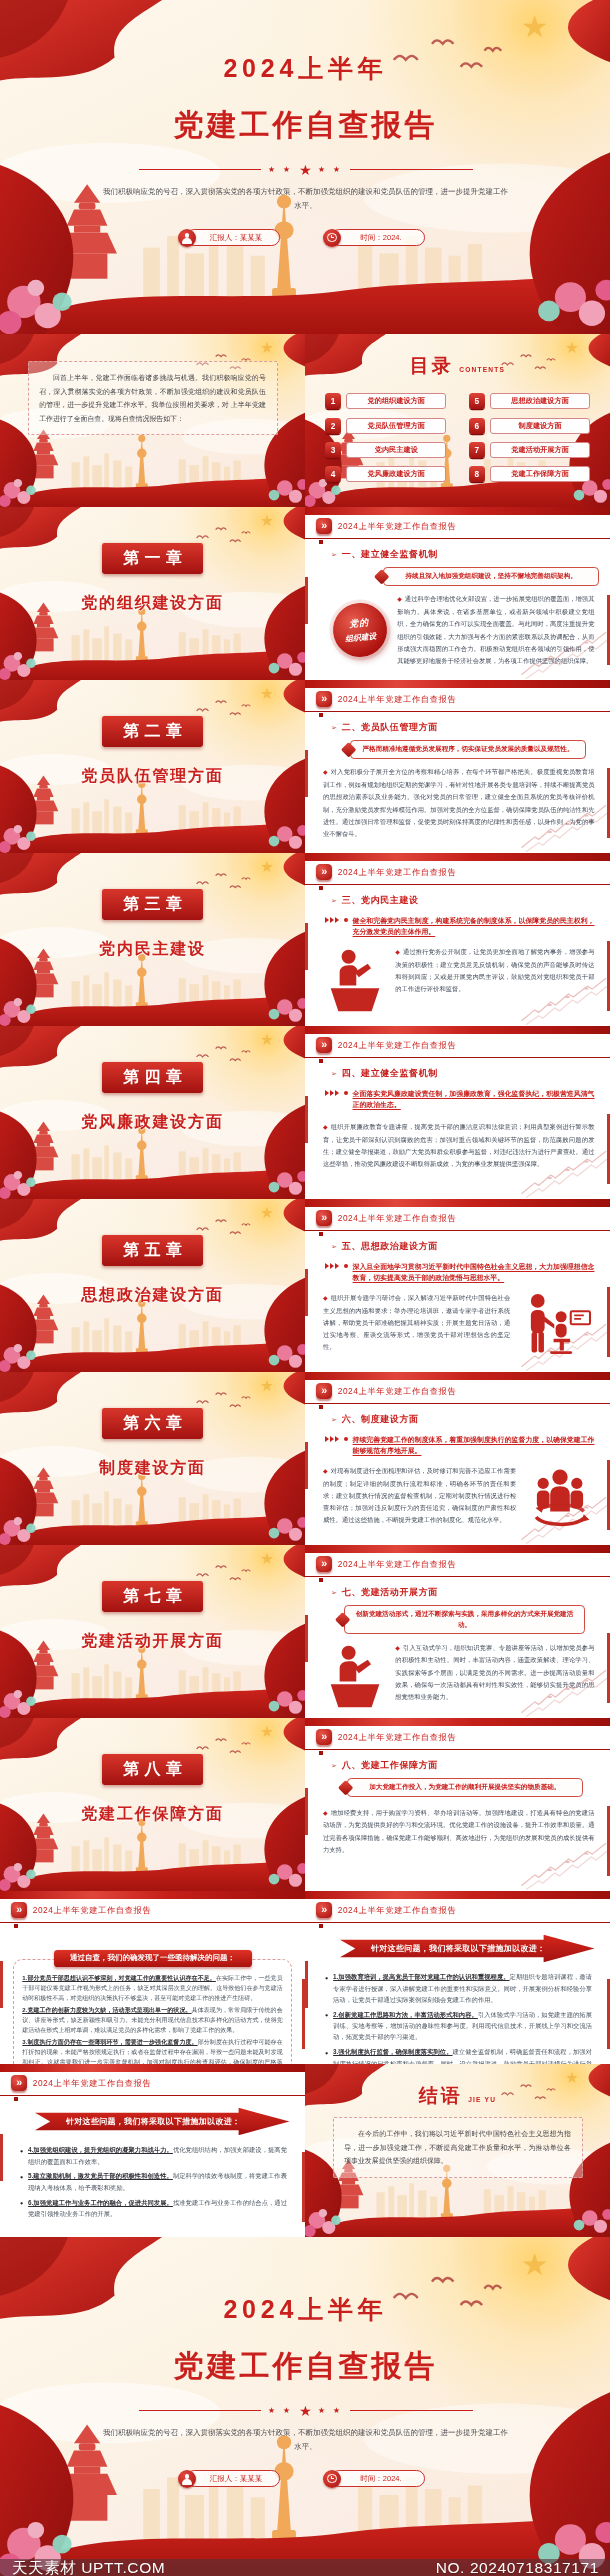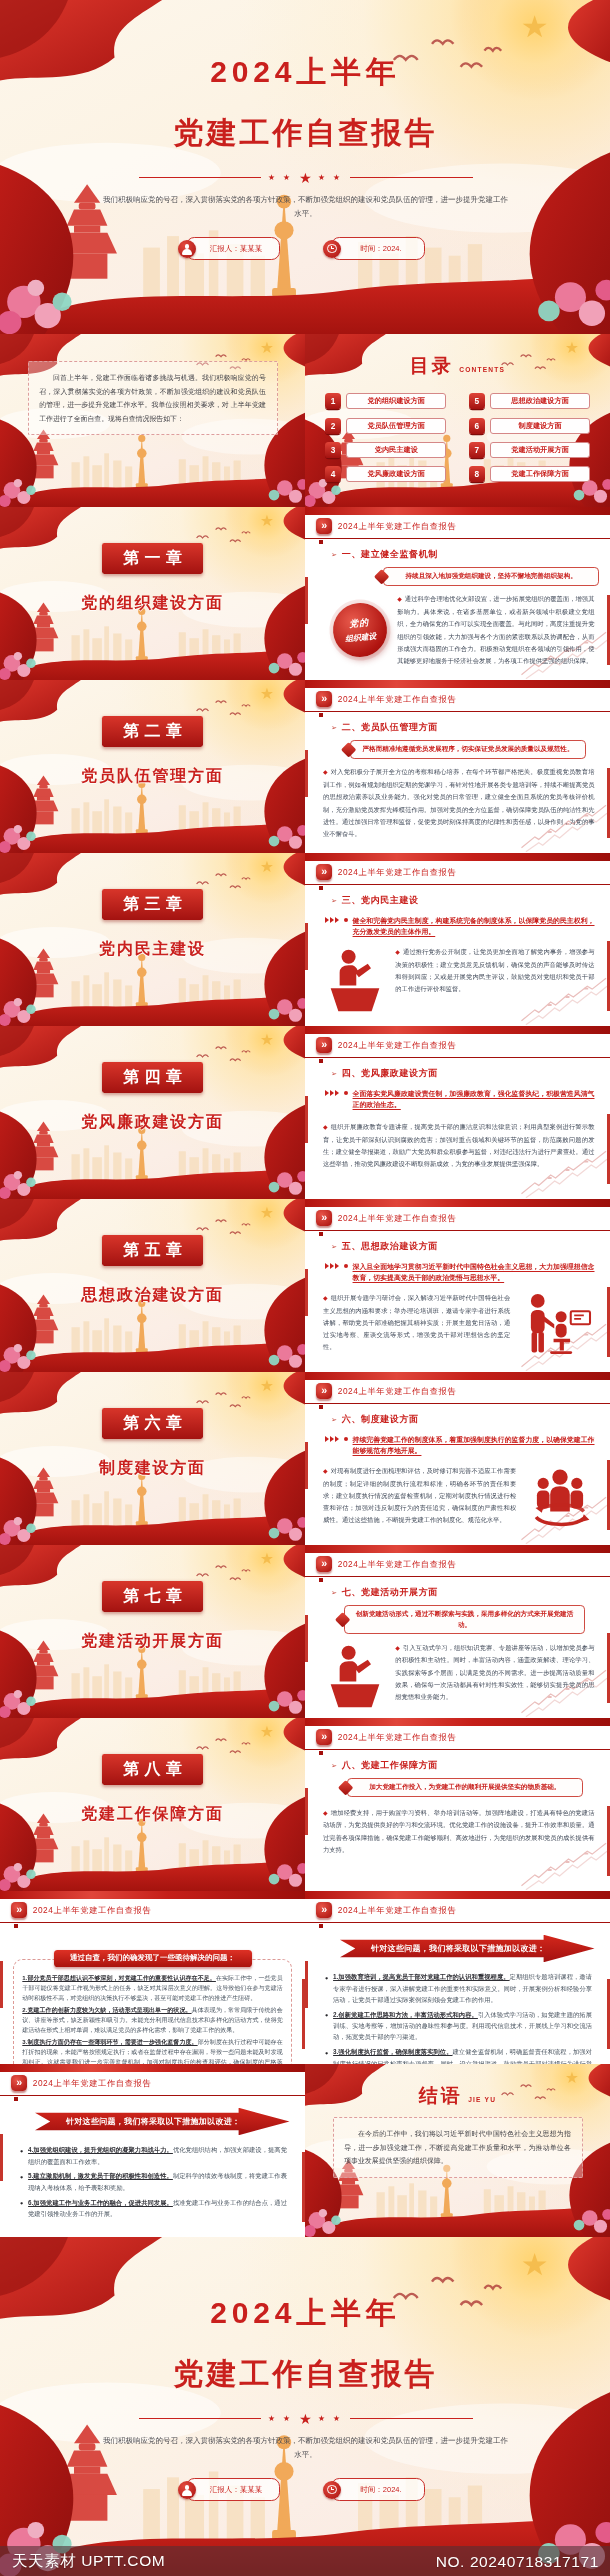--- a/index.html
+++ b/index.html
@@ -14,29 +14,29 @@
   
   .deco{background:
     radial-gradient(circle at 88% 4%, rgba(255,196,94,.95), rgba(255,224,150,.55) 14%, rgba(255,238,200,.3) 28%, transparent 48%),
     linear-gradient(155deg,#fdf7ec 0%,#fcf3e4 35%,#fbeee6 65%,#f8e8df 100%)}
   .deco-bg{position:absolute;inset:0;width:100%;height:100%;z-index:0}
   .inner{position:relative;z-index:2}
 
   
   .cover-inner{padding-top:52px;text-align:center}
   .s-close .cover-inner{padding-top:56px}
-  .cover-t1{font-size:30px;font-weight:bold;color:#c9201d;letter-spacing:4.8px}
+  .cover-t1{font-size:25px;font-weight:bold;color:#c9201d;letter-spacing:4.8px}
   .cover-t2{font-size:30px;font-weight:bold;color:#c9201d;letter-spacing:3px;margin-top:20px}
   .star-divider{margin:15.5px auto 7.2px;display:flex;align-items:center;justify-content:center;gap:7.2px;color:#c9201d;width:334px}
   .star-divider .line{flex:1;height:0.9px;background:#c9201d}
   .stars-small{font-size:7.8px;letter-spacing:3px;color:#c9201d}
   .star-big{font-size:14.3px;color:#c9201d;margin:0 -1.2px}
   .cover-sub{width:405px;margin:4.8px auto 0;font-size:7.5px;color:#4b4b50;line-height:1.85}
   .badge-row{margin-top:16.7px;display:flex;justify-content:center;gap:51px}
-  .pill{position:relative;height:23px;min-width:94px;border:0.9px solid #c9302c;border-radius:8.3px;display:flex;align-items:center;justify-content:center;padding:0 10.7px 0 16.7px;color:#c9201d;font-size:7.5px;background:rgba(255,255,255,.75)}
+  .pill{position:relative;height:17px;min-width:94px;border:0.9px solid #c9302c;border-radius:8.3px;display:flex;align-items:center;justify-content:center;padding:0 10.7px 0 16.7px;color:#c9201d;font-size:7.5px;background:rgba(255,255,255,.75)}
   .pill-icon{position:absolute;left:-9px;top:50%;transform:translateY(-50%);width:18px;height:18px;border-radius:50%;background:radial-gradient(circle at 35% 30%,#e2493d,#a91110);display:flex;align-items:center;justify-content:center;box-shadow:0 1.2px 1.8px rgba(140,20,15,.4)}
   .glyph-person{width:4.8px;height:4.8px;background:#fff;border-radius:50%;position:relative;margin-top:-4.8px}
   .glyph-person::after{content:"";position:absolute;left:-2.4px;top:5.4px;width:9.5px;height:5.4px;background:#fff;border-radius:4.8px 4.8px 1.2px 1.2px}
   .glyph-clock{width:9.5px;height:9.5px;border:1.2px solid #fff;border-radius:50%;position:relative}
   .glyph-clock::after{content:"";position:absolute;left:3px;top:1.2px;width:1.2px;height:3px;background:#fff}
   .glyph-clock::before{content:"";position:absolute;left:3px;top:3px;width:3px;height:1.2px;background:#fff}
 
   
   .ch-inner{padding-top:36px;text-align:center}
   .ch-badge{display:inline-block;background:linear-gradient(180deg,#d8352a,#a31210);color:#fff;font-size:16px;font-weight:bold;letter-spacing:5.4px;padding:4.8px 15.5px 4.8px 21px;border-radius:2.4px;box-shadow:0 1.8px 3.6px rgba(140,20,15,.4)}
@@ -91,21 +91,21 @@
 
   
   .arrow-banner{position:relative;margin:12px 15.5px 0 35px;height:27.4px;background:linear-gradient(180deg,#d4271c,#a31110);clip-path:polygon(0 18%,80% 18%,80% 0,100% 50%,80% 100%,80% 82%,0 82%,6% 50%);display:flex;align-items:center;padding-left:31px;padding-right:57px}
   .arrow-banner span{color:#fff;font-weight:bold;font-size:8px;letter-spacing:0.3px;white-space:nowrap}
   .m-list{margin:9px 18px 0 20px;position:relative;z-index:2}
   .m-item{display:flex;gap:4.8px;font-size:6.3px;line-height:1.8;color:#45505c;text-align:justify;margin-bottom:3.6px}
   .m-dot{color:#26262b;font-size:5.4px;margin-top:2.4px;flex:none}
   .m-lead{font-weight:bold;color:#2e2e34;text-decoration:underline;text-underline-offset:1.2px}
 
   
-  .site-footer{position:absolute;left:0;bottom:0;width:100%;height:31px;background:rgba(84,48,54,.6);display:flex;align-items:center;justify-content:space-between;padding:0 12px;z-index:6}
+  .site-footer{position:absolute;left:0;bottom:0;width:100%;height:18px;background:rgba(84,48,54,.6);display:flex;align-items:center;justify-content:space-between;padding:0 12px;z-index:6}
   .f-left,.f-right{color:#fff;font-size:15.5px;letter-spacing:0.6px;text-shadow:0 0.6px 1.2px rgba(0,0,0,.25)}
 </style>
 </head>
 <body>
 
 <svg width="0" height="0" style="position:absolute" aria-hidden="true">
   <defs>
     <radialGradient id="sunGrad">
         <stop offset="0%" stop-color="#ffd36e"></stop>
         <stop offset="55%" stop-color="#ffe3a0" stop-opacity=".75"></stop>
@@ -439,21 +439,21 @@
     <div class="slide s-half content-slide">
       <div class="top-band"></div>
       <div class="c-header">
         <span class="c-badge">
             <span>»</span>
           </span>
         <span class="c-title">2024上半年党建工作自查报告</span>
       </div>
       <div class="sec-row">
           <span class="sec-arrow">➢</span>
-          <span class="sec-title">四、党风廉政建设方面</span>
+          <span class="sec-title">四、建立健全监督机制</span>
         </div>
       <div class="banner-ul">
         <span class="chevs">
             <span class="chev"></span>
             <span class="chev"></span>
             <span class="chev"></span>
           </span>
         <span class="uldot"></span>
         <span class="txt">全面落实党风廉政建设责任制，加强廉政教育，强化监督执纪，积极营造风清气正的政治生态。</span>
       </div>

